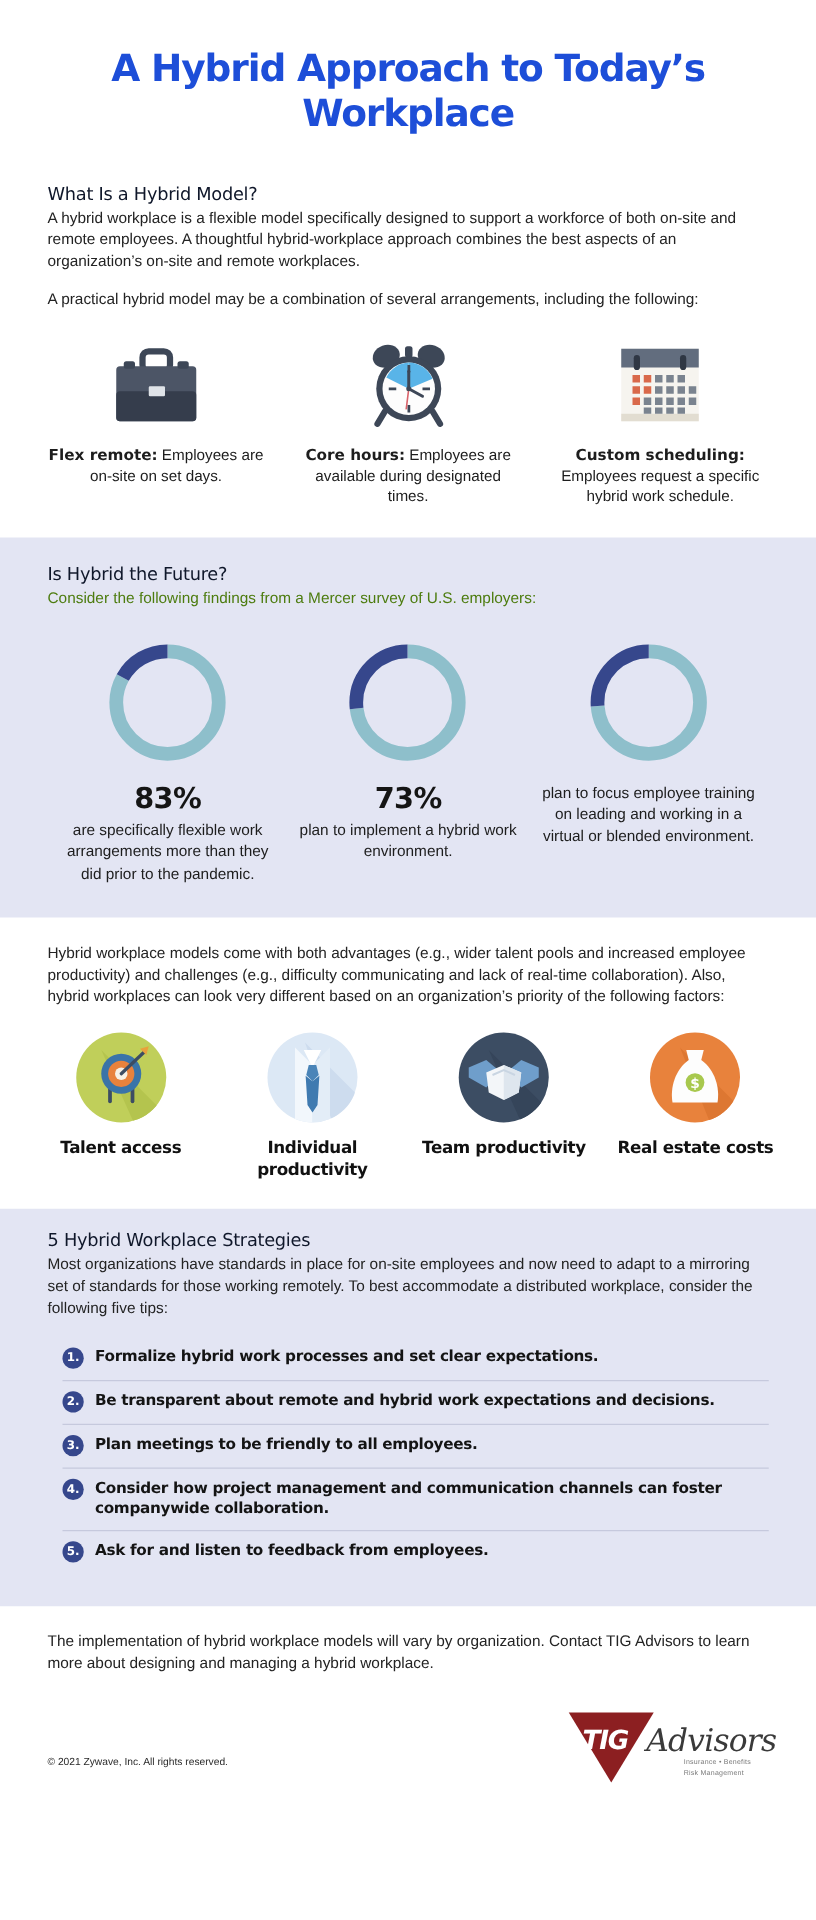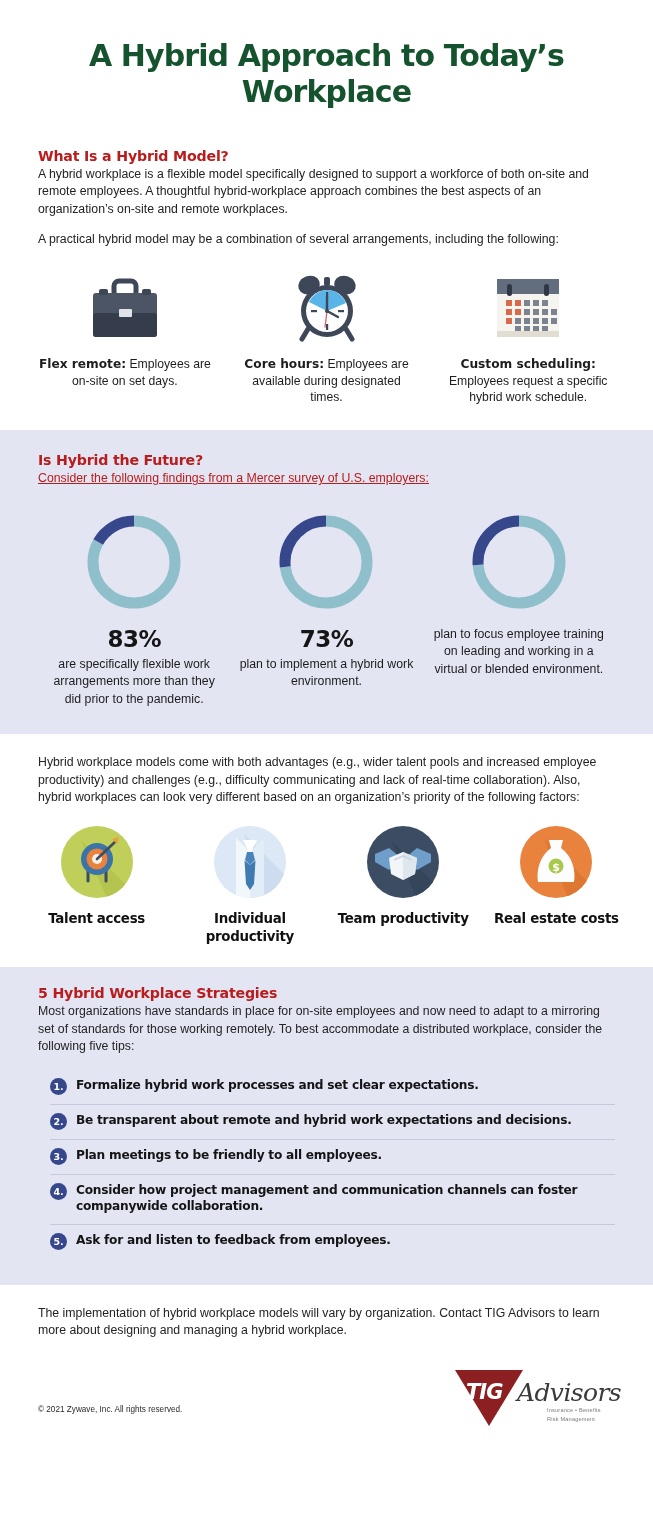--- a/index.html
+++ b/index.html
@@ -24,38 +24,38 @@
 
   
   .para {
     font-size: 12.3px;
     line-height: 1.42;
     color: #232323;
     margin: 0;
   }
   .hsub {
     font-family: "DejaVu Sans", sans-serif;
-    font-weight: bold;
+    font-weight: normal;
     font-size: 14.2px;
-    color: #b91c1c;
+    color: #0f172a;
     letter-spacing: -0.2px;
     margin: 0 0 2px 0;
   }
 
   
   .hero {
     padding: 38px 38px 0 38px;
   }
   .hero h1 {
     font-family: "DejaVu Sans", sans-serif;
     font-weight: bold;
     font-size: 30px;
     line-height: 1.2;
     letter-spacing: -0.9px;
-    color: #14532d;
+    color: #1d4ed8;
     text-align: center;
     margin: 0 0 22px 0;
   }
   .intro-wrap { padding: 0 38px; }
   .sec-gap { height: 16px; }
 
   
   .arrangements {
     display: flex;
     padding: 22px 24px 24px 24px;
@@ -78,21 +78,21 @@
     line-height: 1.38;
     color: #1d1d1d;
   }
   .arr-text b { font-family: "DejaVu Sans", sans-serif; font-weight: bold; }
 
   
   .band {
     background: #e3e5f3;
     padding: 22px 38px 26px 38px;
   }
-  .band .para { color: #b91c1c; text-decoration: underline; }
+  .band .para { color: #4d7c0f; }
 
   .donuts {
     display: flex;
     margin-top: 22px;
     justify-content: space-between;
   }
   .donut-col {
     flex: 1;
     text-align: center;
     padding: 0 6px;

